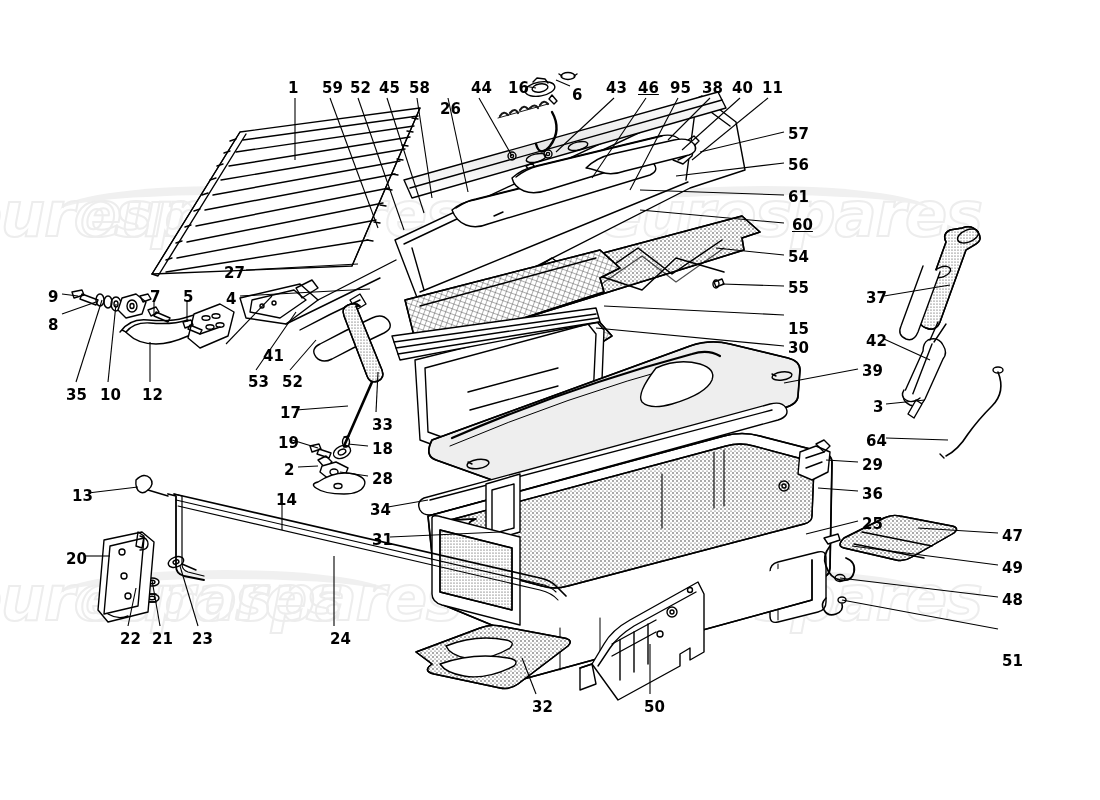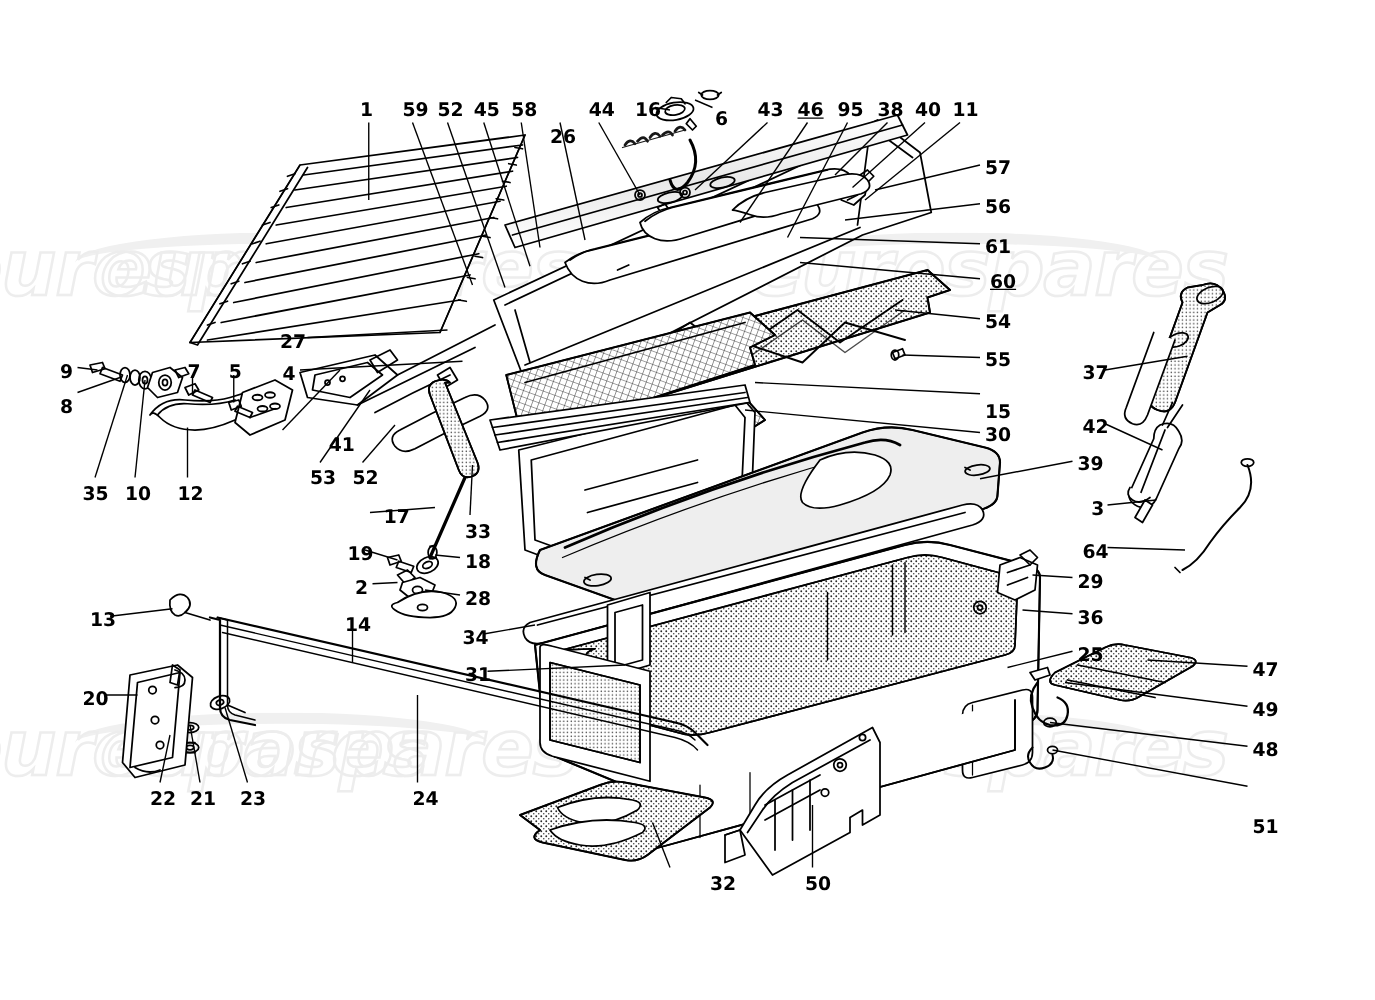--- a/index.html
+++ b/index.html
@@ -485,36 +485,36 @@
       <div class="lbl" style="left: 48px; top: 290px;">9</div>
       <div class="lbl" style="left: 48px; top: 318px;">8</div>
       <div class="lbl" style="left: 150px; top: 290px;">7</div>
       <div class="lbl" style="left: 183px; top: 290px;">5</div>
       <div class="lbl" style="left: 66px; top: 388px;">35</div>
       <div class="lbl" style="left: 100px; top: 388px;">10</div>
       <div class="lbl" style="left: 142px; top: 388px;">12</div>
       <div class="lbl" style="left: 218px; top: 349px; margin-left: 45px;">41</div>
       <div class="lbl" style="left: 248px; top: 375px;">53</div>
       <div class="lbl" style="left: 282px; top: 375px;">52</div>
-      <div class="lbl" style="left: 280px; top: 406px; margin-left: 27px;">17</div>
+      <div class="lbl" style="left: 280px; top: 406px;">17</div>
       <div class="lbl" style="left: 372px; top: 418px;">33</div>
       <div class="lbl" style="left: 278px; top: 436px;">19</div>
       <div class="lbl" style="left: 372px; top: 442px;">18</div>
       <div class="lbl" style="left: 284px; top: 463px;">2</div>
       <div class="lbl" style="left: 372px; top: 472px;">28</div>
       <div class="lbl" style="left: 370px; top: 503px;">34</div>
       <div class="lbl" style="left: 372px; top: 533px;">31</div>
       <div class="lbl" style="left: 72px; top: 489px;">13</div>
       <div class="lbl" style="left: 276px; top: 493px;">14</div>
       <div class="lbl" style="left: 66px; top: 552px;">20</div>
       <div class="lbl" style="left: 120px; top: 632px;">22</div>
       <div class="lbl" style="left: 152px; top: 632px;">21</div>
       <div class="lbl" style="left: 192px; top: 632px;">23</div>
       <div class="lbl" style="left: 330px; top: 632px;">24</div>
-      <div class="lbl" style="left: 532px; top: 700px; margin-left: 36px;">32</div>
+      <div class="lbl" style="left: 532px; top: 700px;">32</div>
       <div class="lbl" style="left: 644px; top: 700px;">50</div>
       <div class="lbl" style="left: 862px; top: 458px;">29</div>
       <div class="lbl" style="left: 862px; top: 487px;">36</div>
       <div class="lbl" style="left: 862px; top: 517px;">25</div>
       <div class="lbl" style="left: 1002px; top: 529px;">47</div>
       <div class="lbl" style="left: 1002px; top: 561px;">49</div>
       <div class="lbl" style="left: 1002px; top: 593px;">48</div>
       <div class="lbl" style="left: 1002px; top: 654px;">51</div>
     </div>
 

